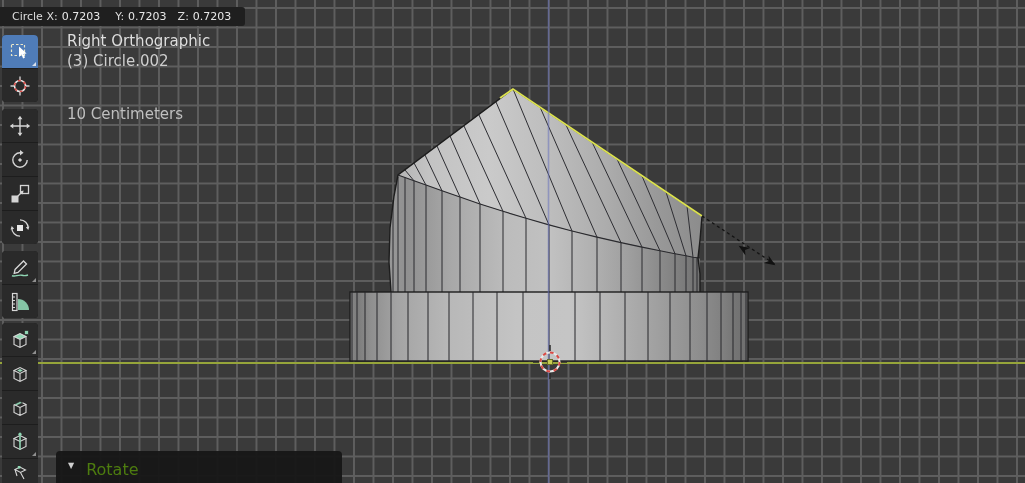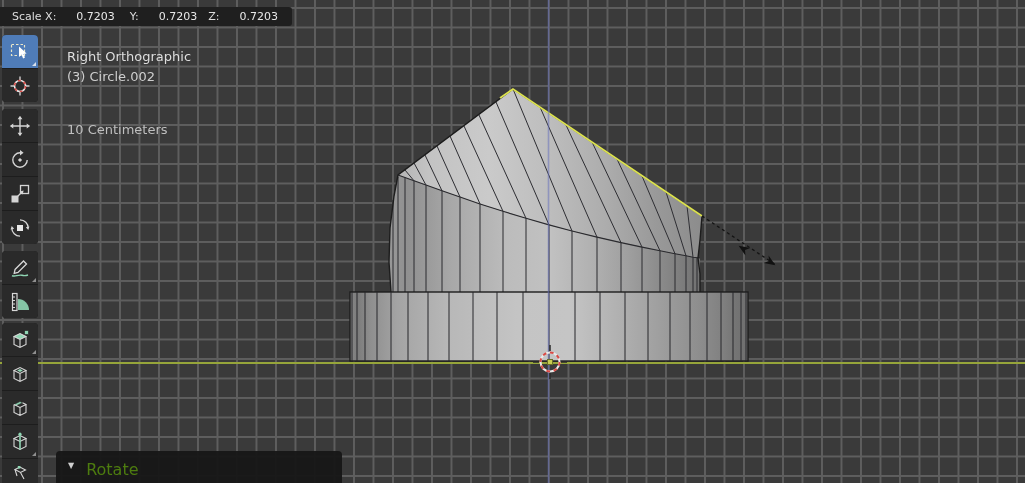--- a/index.html
+++ b/index.html
@@ -19,25 +19,25 @@
   }
   .mesh-svg{position:absolute;left:0;top:0;z-index:2;}
   
   .xform-bar{
     position:absolute;left:0;top:7px;height:19px;z-index:10;
     background:#1f1f1f;border-radius:0 3px 3px 0;
     display:flex;align-items:center;white-space:nowrap;
     padding:0 14px 0 12px;color:#e8e8e8;font-size:11px;
   }
   .xform-bar .lab{color:#dedede;}
-  .xform-bar .val{margin-left:20px;}
+  .xform-bar .val{margin-left:4px;}
   .xform-bar .gap-lg{margin-left:15px;}
   .xform-bar .gap-md{margin-left:11px;}
   
-  .vp-text{position:absolute;left:67px;top:47px;z-index:9;font-size:13px;line-height:20px;}
+  .vp-text{position:absolute;left:67px;top:31px;z-index:9;font-size:15px;line-height:20px;}
   .vp-text .l1{color:#dedede;}
   .vp-text .l2{color:#cecece;}
   .vp-text .l3{color:#bfbfbf;margin-top:33px;}
   
   .toolbar{position:absolute;left:2px;top:35px;width:36px;z-index:10;}
   .tgroup{margin-bottom:7px;border-radius:4px;overflow:hidden;background:#1d1d1d;}
   .tgroup.g3{margin-bottom:5px;}
   .tbtn{
     width:36px;height:33px;background:#2a2a2a;position:relative;
     display:flex;align-items:center;justify-content:center;
@@ -136,21 +136,21 @@
 
   <g>
     <path d="M550,345 V351 M550,373 V379 M533,362 H539 M561,362 H567" stroke="#2a2a2a" stroke-width="1.5"></path>
     <circle cx="550" cy="362" r="9.5" fill="none" stroke="#ebebeb" stroke-width="2"></circle>
     <circle cx="550" cy="362" r="9.5" fill="none" stroke="#d84a45" stroke-width="2" stroke-dasharray="3.7 3.7"></circle>
     <rect x="547.5" y="359.5" width="5" height="5" fill="#c8cd52" stroke="#6b6e2a" stroke-width="1"></rect>
   </g>
 </svg>
 
 <div class="xform-bar">
-  <span class="lab">Scale X:</span>
+  <span class="lab">Circle X:</span>
   <span class="val">0.7203</span>
   <span class="lab gap-lg">Y:</span>
   <span class="val">0.7203</span>
   <span class="lab gap-md">Z:</span>
   <span class="val">0.7203</span>
 </div>
 
 <div class="vp-text">
   <div class="l1">Right Orthographic</div>
   <div class="l2">(3) Circle.002</div>

